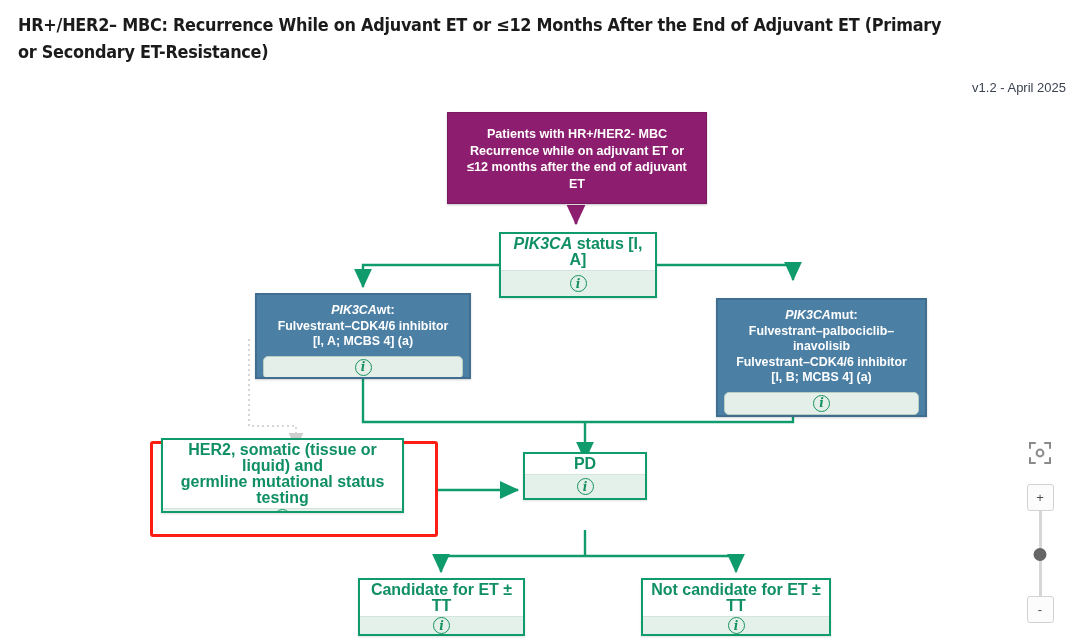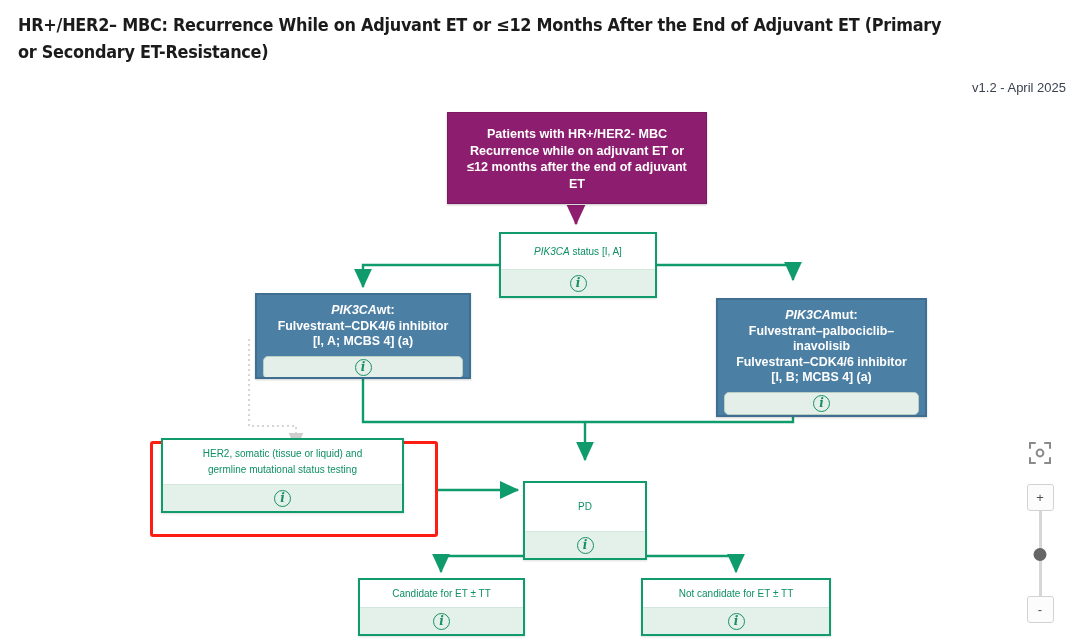--- a/index.html
+++ b/index.html
@@ -64,21 +64,21 @@
   }
 
   .node.green {
     background:#ffffff;
     border:2.5px solid #0f9b6c;
     box-shadow:0 1px 2px rgba(0,0,0,.13);
     overflow:hidden;
     display:flex; flex-direction:column;
   }
   .node.green .body {
-    flex:1; color:#0f8f63; font-weight:400; font-size:10px; line-height:16px;
+    flex:1; color:#0f8f63; font-weight:700; font-size:16px; line-height:16px;
     text-align:center; display:flex; align-items:center; justify-content:center;
     padding:2px 8px;
   }
   .node.green .info {
     background:#e4f0ea; height:27px; display:flex; align-items:center;
     justify-content:center; border-top:1px solid #d3e6dc;
   }
 
   .ital { font-style:italic; }
 
@@ -215,21 +215,21 @@
         <div>
           <div>HER2, somatic (tissue or liquid) and</div>
           <div>germline mutational status testing</div>
         </div>
       </div>
       <div class="info">
         <span class="icircle">i</span>
       </div>
     </div>
 
-    <div class="node green" style="left:523px; top:385px; width:124px; height:79px;">
+    <div class="node green" style="left:523px; top:356px; width:124px; height:48px;">
       <div class="body">PD</div>
       <div class="info">
         <span class="icircle">i</span>
       </div>
     </div>
 
     <div class="node green" style="left:358px; top:482px; width:167px; height:58px;">
       <div class="body">Candidate for ET ± TT</div>
       <div class="info">
         <span class="icircle">i</span>

